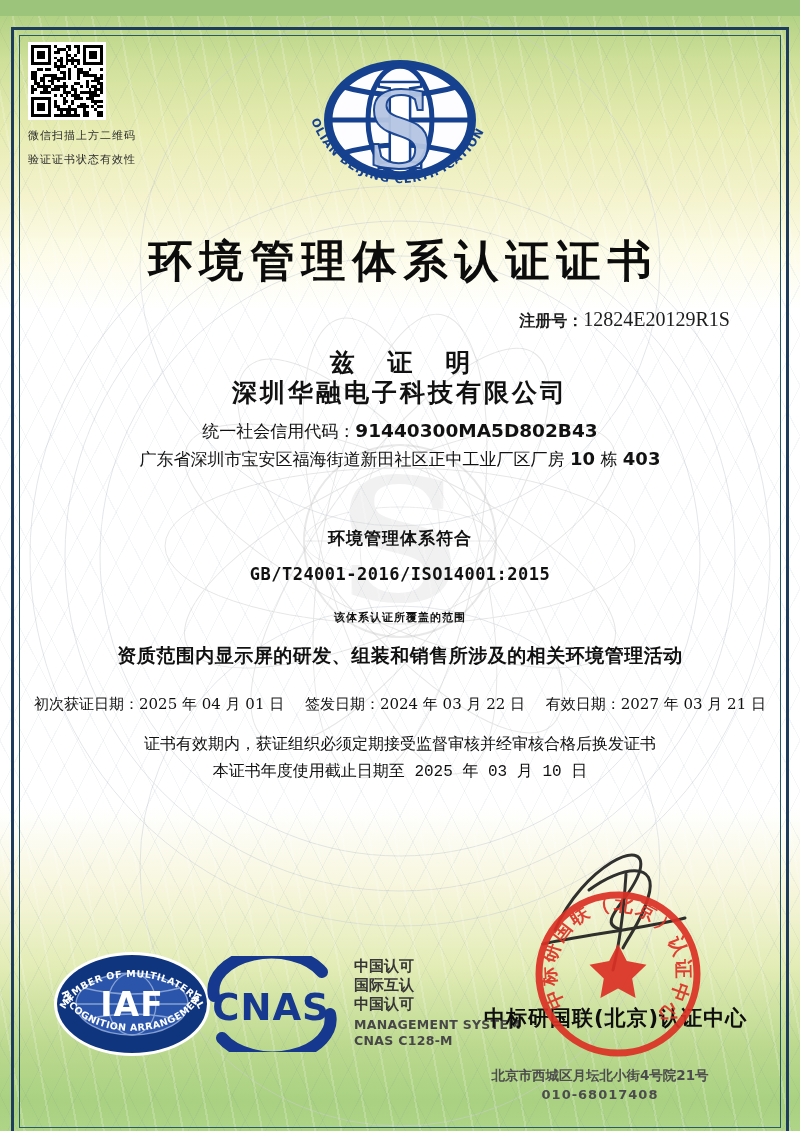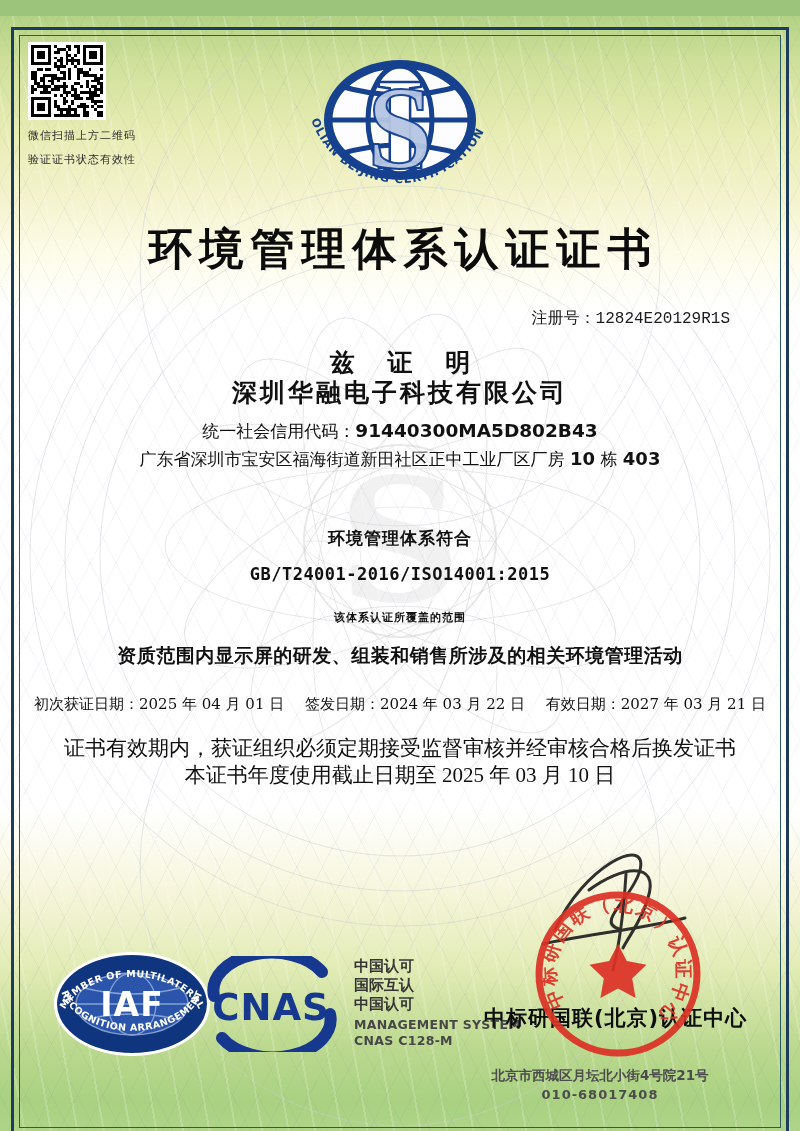--- a/index.html
+++ b/index.html
@@ -21,40 +21,40 @@
   .frame-inner{position:absolute;inset:19px;border:1px solid #2a5a68;pointer-events:none;}
   .abs{position:absolute;}
   .ctr{left:0;right:0;text-align:center;}
   .guilloche{position:absolute;inset:0;pointer-events:none;}
 
   .qr-box{left:28px;top:26px;width:78px;height:78px;background:#fff;padding:3px;box-sizing:border-box;}
   .qr-caption{left:28px;font-family:"DejaVu Serif",serif;font-size:11px;color:#2a2a2a;letter-spacing:1px;}
 
   .logo{left:300px;top:40px;width:200px;height:156px;}
 
-  .title{top:204px;font-size:44px;font-weight:bold;letter-spacing:7px;padding-left:7px;color:#0c0c0c;}
+  .title{top:216px;font-size:44px;font-weight:bold;letter-spacing:7px;padding-left:7px;color:#0c0c0c;}
   .regno{top:292px;right:70px;left:auto;text-align:right;font-size:16px;}
-  .regno .lbl{font-family:"DejaVu Serif",serif;font-weight:normal;color:#1c1c1c;}
-  .regno .num{font-family:Liberation Mono, monospace;font-size:16px;color:#1c1c1c;}
+  .regno .lbl{font-family:"DejaVu Serif",serif;font-weight:bold;color:#1c1c1c;}
+  .regno .num{font-family:Liberation Serif, serif;font-size:20px;color:#1c1c1c;}
 
   .hereby{top:330px;font-size:25px;font-weight:600;letter-spacing:12px;padding-left:12px;}
   .company{top:360px;font-size:25px;font-weight:bold;letter-spacing:3px;}
   .credit{top:404px;font-family:"DejaVu Serif",serif;font-size:17px;}
   .credit b{font-family:"DejaVu Sans",sans-serif;font-size:18.5px;}
   .addr{top:432px;font-family:"DejaVu Serif",serif;font-size:17px;}
   .addr b{font-family:"DejaVu Sans",sans-serif;font-size:18px;}
 
   .conform{top:511px;font-size:17px;font-weight:bold;letter-spacing:1px;}
   .standard{top:548px;font-family:"DejaVu Sans Mono",monospace;font-size:17px;font-weight:bold;letter-spacing:.5px;}
   .scope-h{top:594px;font-size:11px;font-weight:bold;letter-spacing:1px;}
   .scope{top:627px;font-size:19px;font-weight:bold;letter-spacing:.5px;}
 
   .dates{top:679px;left:0;right:0;display:flex;justify-content:space-between;
     padding:0 34px;font-family:"DejaVu Serif",serif;font-size:15px;color:#101010;}
-  .note{font-family:Liberation Serif, serif;font-size:21px;color:#101010;}
+  .note{font-family:Liberation Mono, monospace;font-size:16px;color:#101010;}
   .n1{top:718px;} .n2{top:745px;} .n3{top:771px;}
 
   .iaf{left:50px;top:932px;width:164px;height:112px;}
   .cnas{left:198px;top:940px;width:150px;height:96px;}
   .cnas-text{left:354px;top:941px;line-height:19px;font-size:15px;font-weight:600;color:#363636;}
   .cnas-text .en{font-size:12.5px;font-weight:bold;color:#474747;line-height:16px;letter-spacing:.3px;}
   .cnas-text .en.first{margin-top:3px;}
 
   .issuer-name{left:484px;top:988px;font-size:21px;font-weight:600;letter-spacing:1px;color:#0e0e0e;}
   .seal{left:497px;top:816px;width:242px;height:266px;pointer-events:none;}

